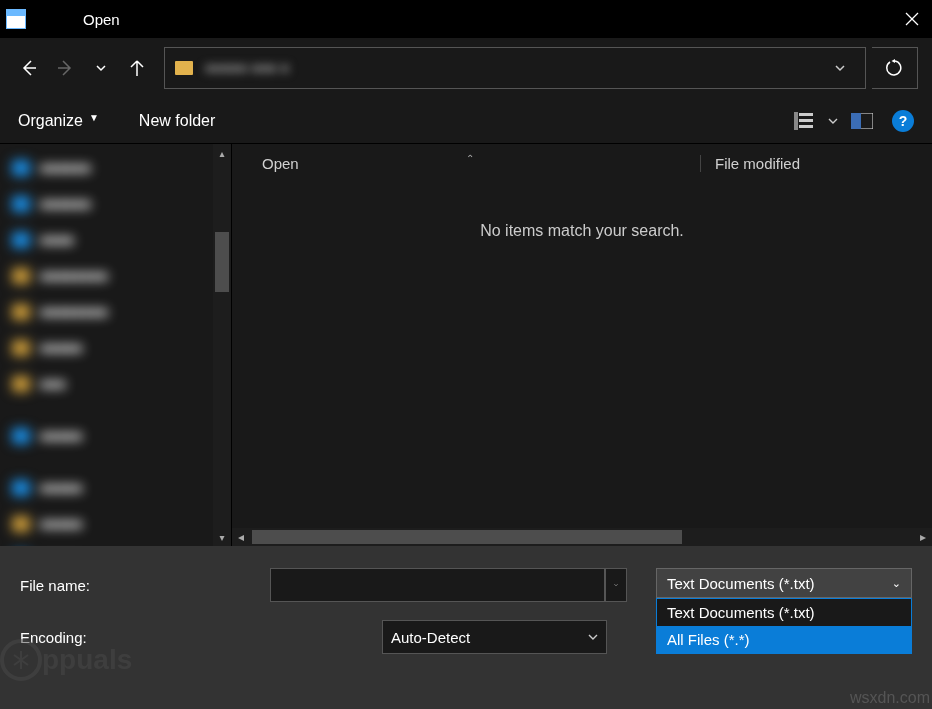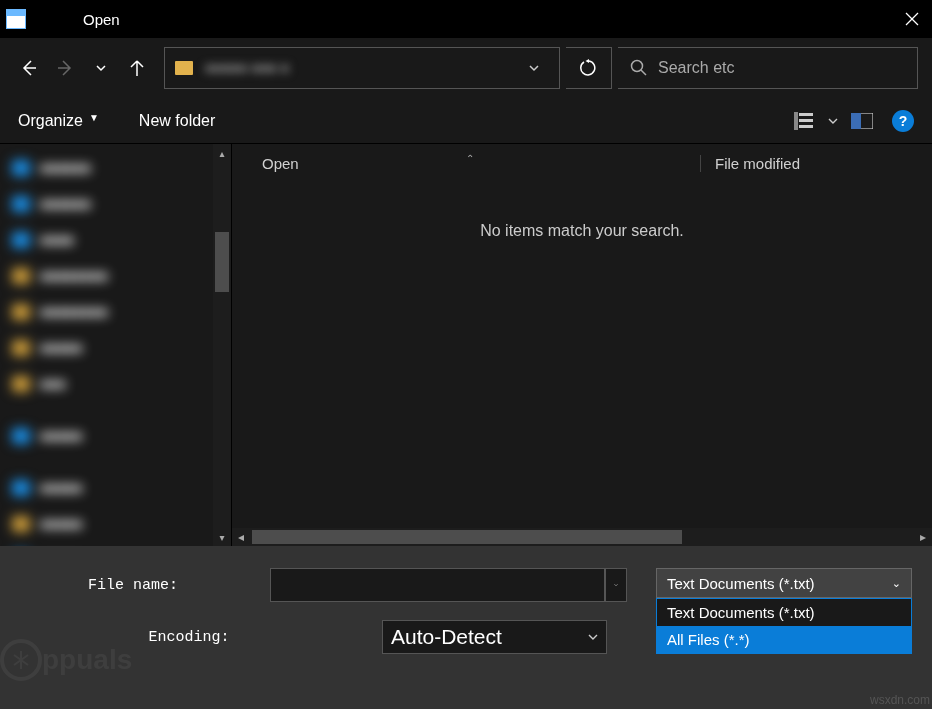--- a/index.html
+++ b/index.html
@@ -206,32 +206,31 @@
       padding: 22px 20px 0;
       position: relative;
     }
     .form-row {
       display: flex;
       align-items: center;
       margin-bottom: 18px;
     }
     .form-label {
       width: 250px;
-      text-align: center;
+      text-align: left;
       padding-right: 24px;
       font-size: 15px;
-      font-family: Liberation Mono, monospace;
     }
     .form-input {
       height: 30px;
       background: #191919;
       border: 1px solid #555;
       display:flex; align-items:center;
       padding: 16px 8px;
-      font-size: 21px;
+      font-size: 15px;
     }
     .fn-input { width: 335px; }
     .fn-drop { width: 22px; text-align:center; border-left:none;}
     .enc-input { width: 225px; }
     .type-select {
       position: absolute;
       right: 20px; top: 22px;
       width: 256px;
     }
     .type-current {
@@ -266,21 +265,21 @@
       display:flex; align-items:center;
       opacity: 0.5;
     }
     .watermark .circ {
       width:42px;height:42px;border:4px solid #4a4a4a;border-radius:50%;
       display:inline-flex;align-items:center;justify-content:center;
       position:relative;
     }
     .src-tag {
       position:absolute; right:2px; bottom:2px;
-      font-size:12px; color:#555;
+      font-size:16px; color:#555;
     }
     svg { display:block; }
   </style>
 </head>
 <body>
 
 <div class="titlebar">
   <div class="notepad-icon"></div>
   <div class="titlebar-title">Open</div>
   <div class="titlebar-close">
@@ -319,27 +318,20 @@
       <svg width="12" height="12" viewBox="0 0 12 12">
         <path d="M2 4 L6 8 L10 4" stroke="#ccc" stroke-width="1.5" fill="none"></path>
       </svg>
     </div>
   </div>
   <div class="refresh-btn">
     <svg width="18" height="18" viewBox="0 0 18 18">
       <path d="M4 3 A7 7 0 1 0 9 2" stroke="#fff" stroke-width="1.5" fill="none"></path>
       <path d="M9 0 L9 4 L5.5 2 Z" fill="#fff"></path>
     </svg>
-  </div>
-  <div class="search-box">
-    <svg width="18" height="18" viewBox="0 0 18 18">
-      <circle cx="7" cy="7" r="5.5" stroke="#aaa" stroke-width="1.5" fill="none"></circle>
-      <line x1="11" y1="11" x2="16" y2="16" stroke="#aaa" stroke-width="1.5"></line>
-    </svg>
-    <span>Search etc</span>
   </div>
 </div>
 
 <div class="toolbar">
   <div class="toolbar-btn">
     <span>Organize</span>
     <span class="toolbar-drop">▼</span>
   </div>
   <div class="toolbar-btn">
     <span>New folder</span>

